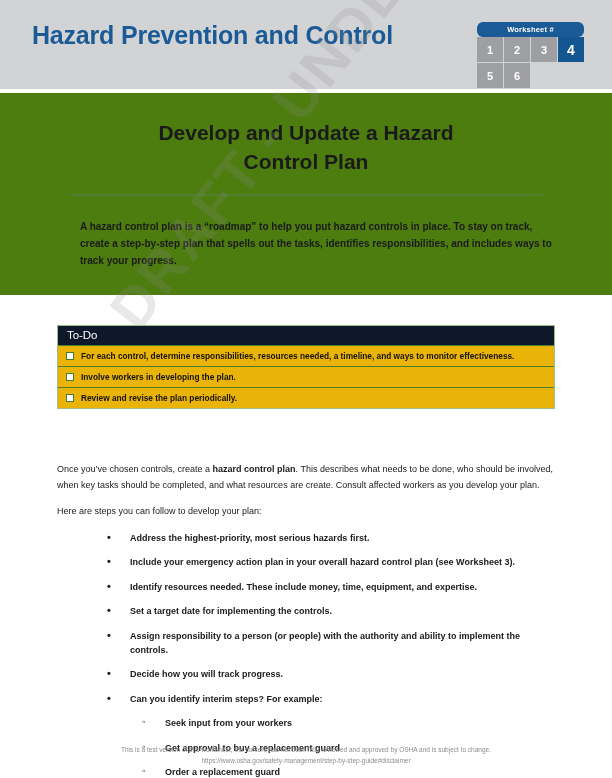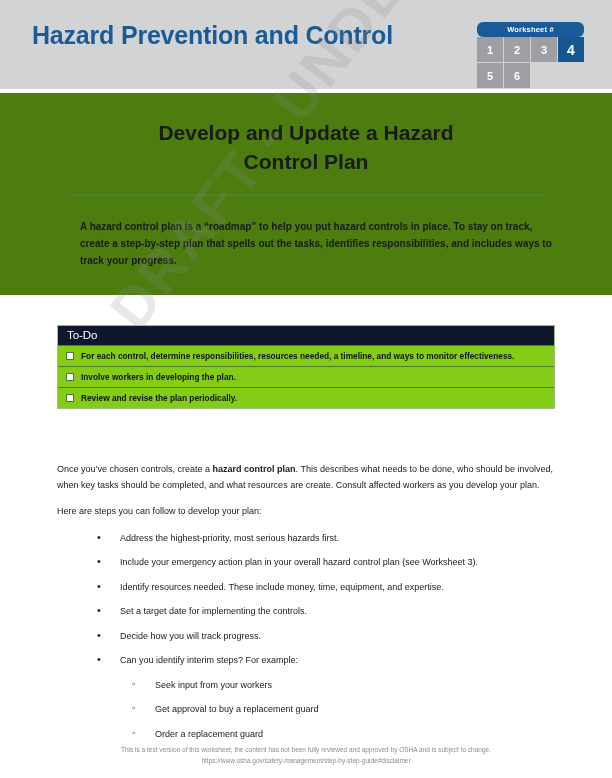--- a/index.html
+++ b/index.html
@@ -161,21 +161,21 @@
     font-weight: normal;
     padding: 3px 0 4px 9px;
     letter-spacing: -0.1px;
   }
   .todo-row {
     display: flex;
     align-items: flex-start;
     border-top: 1px solid #4a7c2b;
     padding: 4px 6px 4px 8px;
     box-sizing: border-box;
-    background: #84cc16;
+    background: #eab308;
   }
   .todo-row:first-of-type { border-top: none; }
   .checkbox {
     width: 8px;
     height: 8px;
     border: 1.3px solid #4a7c2b;
     box-sizing: border-box;
     flex: 0 0 auto;
     margin-top: 2px;
     margin-right: 7px;
@@ -199,22 +199,23 @@
   .para {
     font-size: 9px;
     color: #1a1a1a;
     line-height: 15.5px;
     margin: 0 0 11px 0;
   }
   .para b { font-weight: bold; }
 
   ul.bullets {
     list-style: none;
-    margin: 0;
+    margin: 10px;
     padding: 0;
+    font-weight: bold;
   }
   ul.bullets > li {
     position: relative;
     font-size: 9px;
     color: #1a1a1a;
     line-height: 14px;
     padding-left: 63px;
     margin-bottom: 10.5px;
   }
   ul.bullets > li::before {
@@ -317,20 +318,21 @@
   <div class="body-area">
     <p class="para"><span>Once you’ve chosen controls, create a </span><b>hazard control plan</b><span>. This describes what needs to be done, who should be involved, when key tasks should be completed, and what resources are create. Consult affected workers as you develop your plan.</span></p>
 
     <p class="para">Here are steps you can follow to develop your plan:</p>
 
     <ul class="bullets">
       <li>Address the highest-priority, most serious hazards first.</li>
       <li>Include your emergency action plan in your overall hazard control plan (see Worksheet 3).</li>
       <li>Identify resources needed. These include money, time, equipment, and expertise.</li>
       <li>Set a target date for implementing the controls.</li>
+      <li>Assign responsibility to a person (or people) with the authority and ability to implement the controls.</li>
       <li>Decide how you will track progress.</li>
       <li>
         <span>Can you identify interim steps? For example:</span>
         <ul class="sub">
           <li>Seek input from your workers</li>
           <li>Get approval to buy a replacement guard</li>
           <li>Order a replacement guard</li>
         </ul>
       </li>
     </ul>

